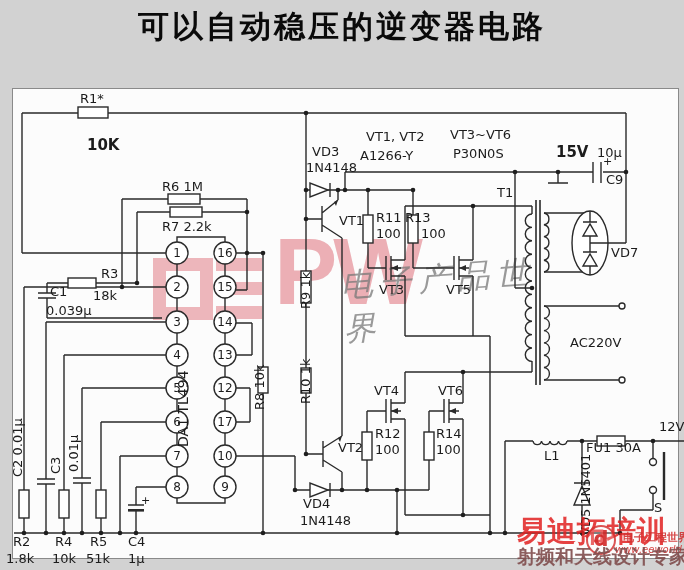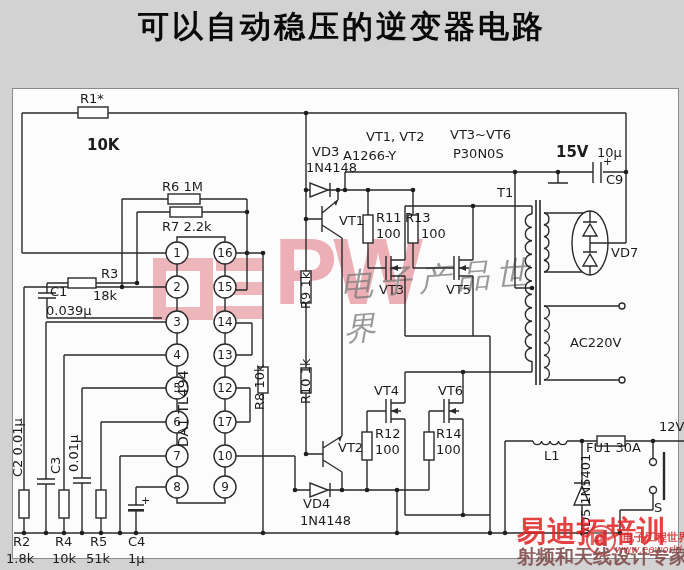--- a/index.html
+++ b/index.html
@@ -250,21 +250,21 @@
   <span class="lbl lbl-lg" style="left:87px;top:136px">10K</span>
   <span class="lbl" style="left:162px;top:179px">R6 1M</span>
   <span class="lbl" style="left:162px;top:219px">R7 2.2k</span>
   <span class="lbl" style="left:101px;top:266px">R3</span>
   <span class="lbl" style="left:93px;top:288px">18k</span>
   <span class="lbl" style="left:50px;top:284px">C1</span>
   <span class="lbl" style="left:46px;top:303px">0.039μ</span>
   <span class="lbl" style="left:312px;top:144px">VD3</span>
   <span class="lbl" style="left:306px;top:160px">1N4148</span>
   <span class="lbl" style="left:366px;top:129px">VT1, VT2</span>
-  <span class="lbl" style="left:343px;top:148px">A1266-Y</span>
+  <span class="lbl" style="left:360px;top:148px">A1266-Y</span>
   <span class="lbl" style="left:450px;top:127px">VT3~VT6</span>
   <span class="lbl" style="left:453px;top:146px">P30N0S</span>
   <span class="lbl lbl-lg" style="left:556px;top:143px">15V</span>
   <span class="lbl" style="left:597px;top:145px">10μ</span>
   <span class="lbl sm" style="left:603px;top:155px">+</span>
   <span class="lbl" style="left:606px;top:172px">C9</span>
   <span class="lbl" style="left:497px;top:185px">T1</span>
   <span class="lbl" style="left:611px;top:245px">VD7</span>
   <span class="lbl" style="left:339px;top:213px">VT1</span>
   <span class="lbl" style="left:376px;top:210px">R11</span>

